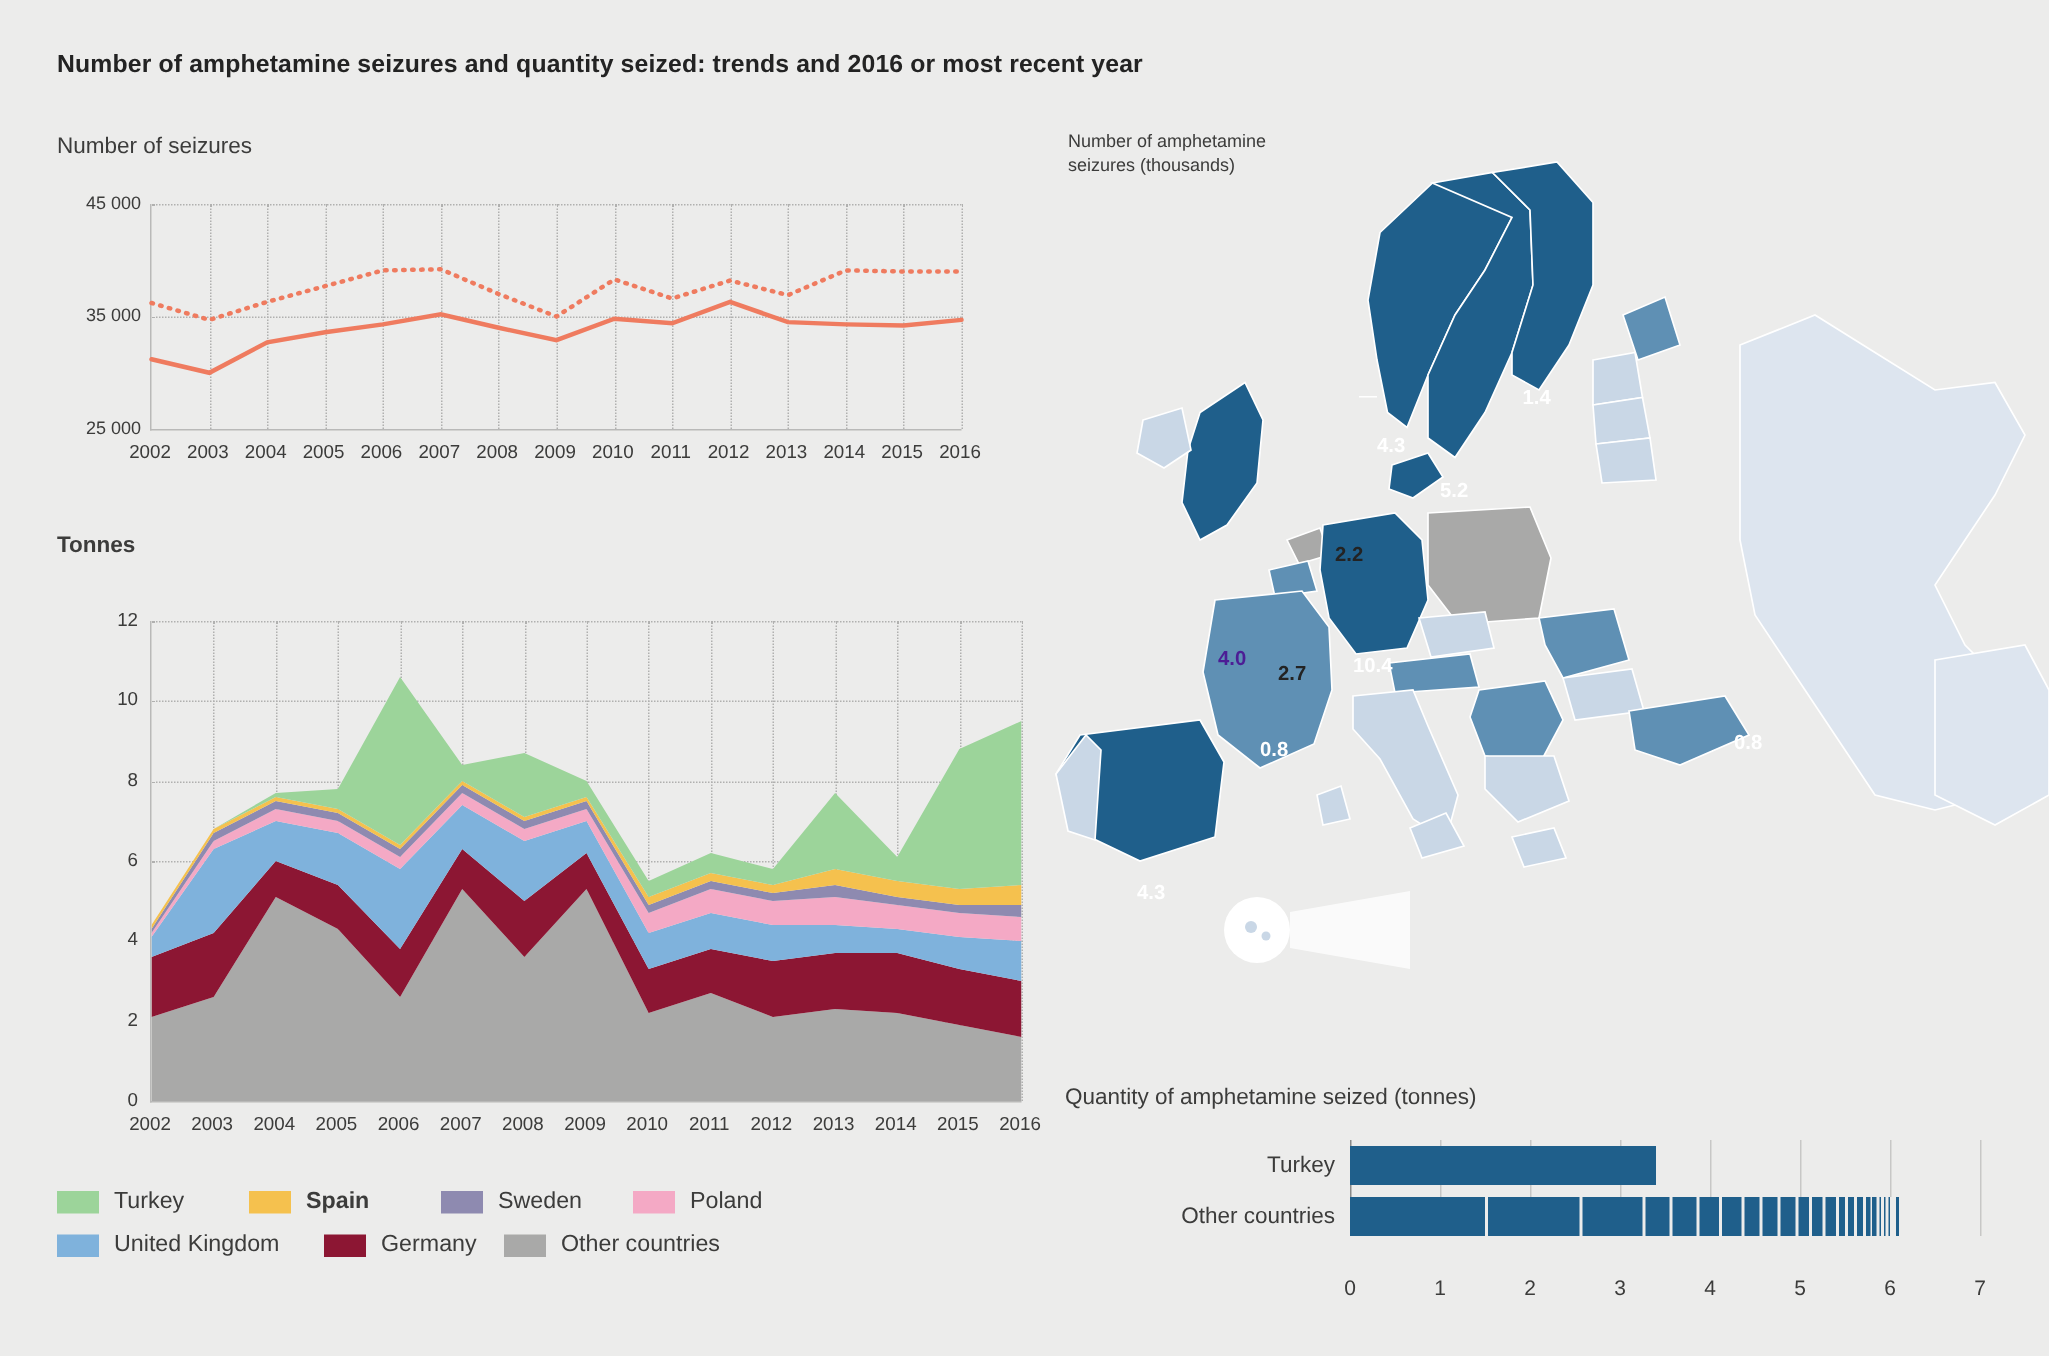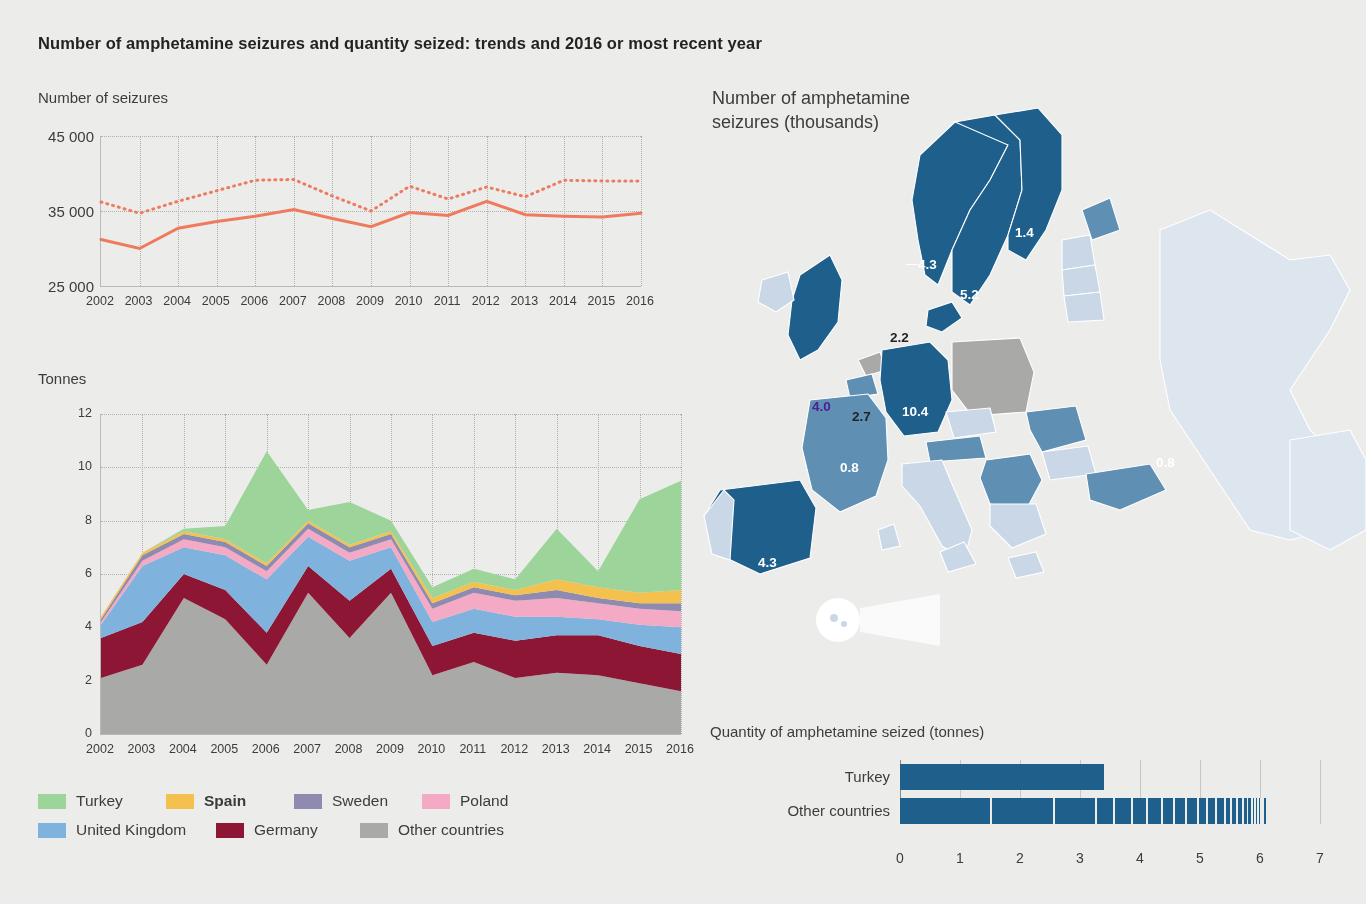--- a/index.html
+++ b/index.html
@@ -15,27 +15,27 @@
     position:absolute;left:38px;top:34px;
     font-size:16.5px;font-weight:bold;color:#232323;
     letter-spacing:0.1px;
   }
   .subhead{
     font-size:15px;color:#3c3c3b;
   }
   
   #left{position:absolute;left:0;top:0;width:690px;height:904px;}
   #lbl-seizures{position:absolute;left:38px;top:89px;}
-  #lbl-tonnes{position:absolute;left:38px;top:370px;}
+  #lbl-tonnes{position:absolute;left:38px;top:355px;font-weight:bold;}
 
   
   #linechart{position:absolute;left:38px;top:128px;width:620px;height:180px;}
   .lc-plot{position:absolute;left:62px;top:8px;width:540px;height:150px;
     border-left:1px solid #b9b9b8;border-bottom:1px solid #b9b9b8;}
-  .lc-ylab{position:absolute;font-size:15px;color:#3c3c3b;text-align:right;width:56px;}
+  .lc-ylab{position:absolute;font-size:12px;color:#3c3c3b;text-align:right;width:56px;}
   .lc-grid{position:absolute;left:0;right:0;border-top:1px dotted #b0b0af;}
   .lc-xlab{position:absolute;font-size:12.5px;color:#3c3c3b;text-align:center;width:40px;}
 
   .legend-line{position:absolute;left:270px;top:336px;display:flex;align-items:center;gap:10px;font-size:15px;}
   .legend-line .sw{display:inline-block;width:34px;height:0;border-top:3px solid #ef7b5f;}
   .legend-line .sw.dot{border-top:3px dotted #ef7b5f;}
   .legend-line .item{display:flex;align-items:center;gap:9px;margin-right:34px;}
 
   
   #areachart{position:absolute;left:38px;top:408px;width:620px;height:345px;}
@@ -44,33 +44,33 @@
   .ac-ylab{position:absolute;font-size:12.5px;color:#3c3c3b;text-align:right;width:54px;}
   .ac-xlab{position:absolute;font-size:12.5px;color:#3c3c3b;text-align:center;width:40px;}
 
   .area-legend{position:absolute;left:38px;top:792px;width:620px;}
   .al-row{display:flex;margin-bottom:11px;}
   .al-item{display:flex;align-items:center;font-size:15.5px;}
   .al-sw{width:28px;height:15px;margin-right:10px;flex:none;}
 
   
   #right{position:absolute;left:690px;top:0;width:676px;height:904px;}
-  #map-head{position:absolute;left:22px;top:86px;font-size:18px;line-height:1.34;}
+  #map-head{position:absolute;left:22px;top:86px;font-size:12px;line-height:1.34;}
   #map-legend{position:absolute;left:22px;top:142px;}
   .ml-row{display:flex;align-items:center;margin-bottom:7px;font-size:15px;}
   .ml-sw{width:25px;height:18px;margin-right:11px;flex:none;}
   #nb{position:absolute;left:20px;top:688px;font-size:13.5px;color:#3c3c3b;}
   #bar-head{position:absolute;left:20px;top:723px;font-size:15px;}
   #barchart{position:absolute;left:20px;top:752px;width:640px;height:120px;}
   .bc-label{position:absolute;font-size:15px;text-align:right;width:180px;color:#3c3c3b;}
   .bc-track{position:absolute;left:190px;top:8px;width:420px;height:86px;}
   .bc-gridline{position:absolute;top:0;bottom:22px;border-left:1px solid #c7c7c6;}
   .bc-bar{position:absolute;background:#1f5f8b;}
   .bc-tick{position:absolute;font-size:14px;text-align:center;width:24px;color:#3c3c3b;}
-  .map-val{position:absolute;font-size:13.5px;font-weight:bold;}
+  .map-val{position:absolute;font-size:13.5px;font-weight:bold;margin-top:32px;}
 </style>
 </head>
 <body>
 
 <div class="title">Number of amphetamine seizures and quantity seized: trends and 2016 or most recent year</div>
 
 <div id="left">
 
   <div id="lbl-seizures" class="subhead">Number of seizures</div>
 
@@ -193,21 +193,21 @@
         <div class="al-item" style="width: 120px;">
           <span class="al-sw" style="background: rgb(244, 169, 197);"></span>
           <span>Poland</span>
         </div>
       </div>
       <div class="al-row">
         <div class="al-item" style="width: 178px;">
           <span class="al-sw" style="background: rgb(127, 178, 220);"></span>
           <span>United Kingdom</span>
         </div>
-        <div class="al-item" style="width: 144px;">
+        <div class="al-item" style="width: 120px;">
           <span class="al-sw" style="background: rgb(140, 22, 51);"></span>
           <span>Germany</span>
         </div>
         <div class="al-item" style="width: 170px;">
           <span class="al-sw" style="background: rgb(169, 169, 168);"></span>
           <span>Other countries</span>
         </div>
       </div>
     </div>
 </div>

